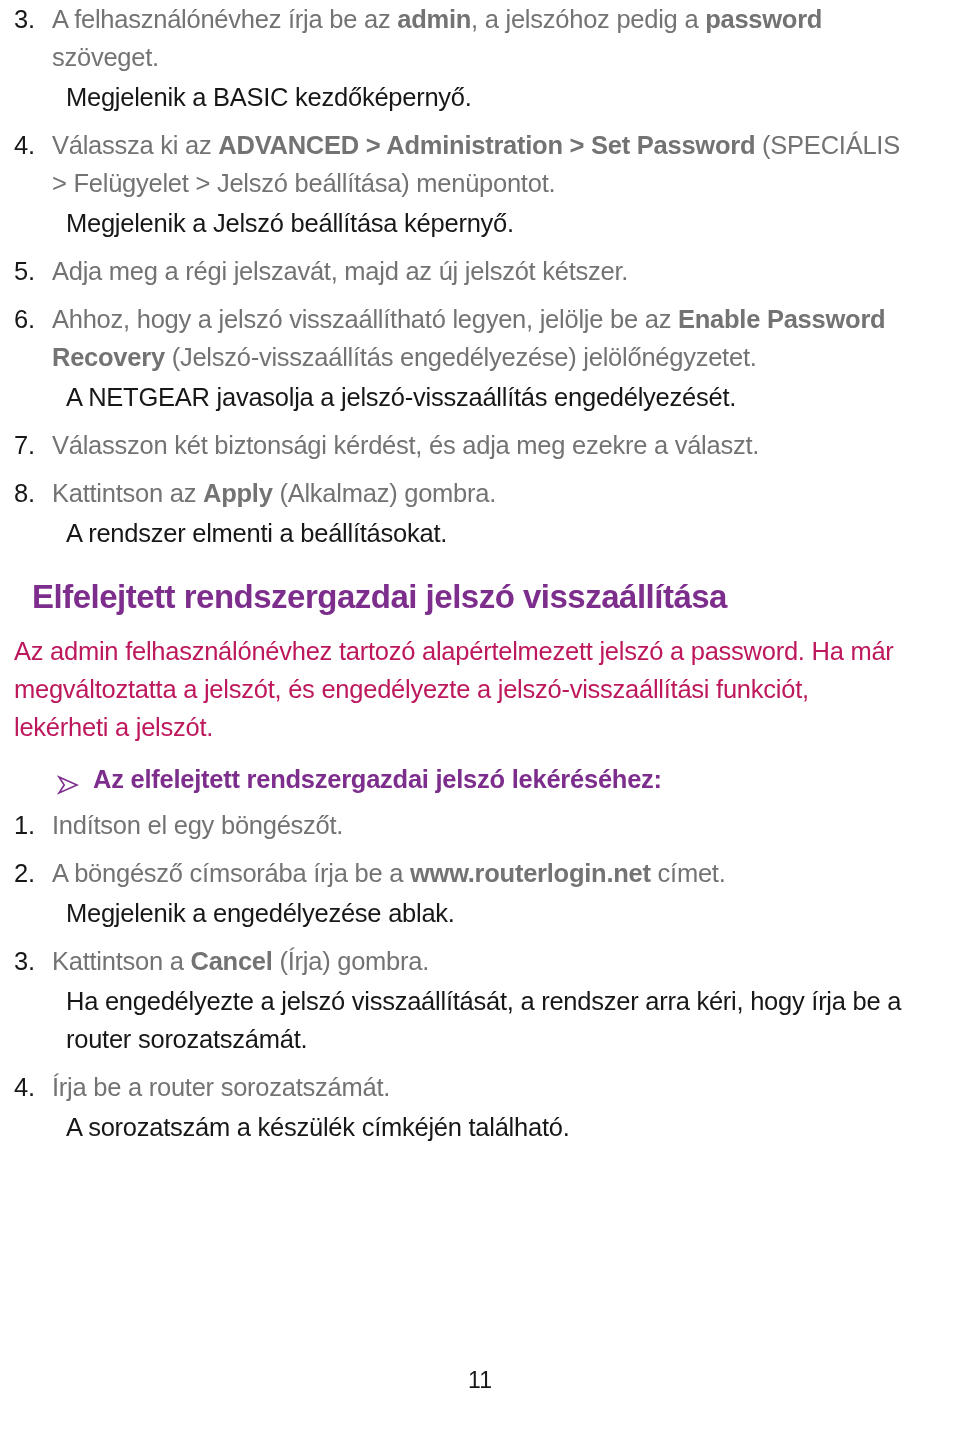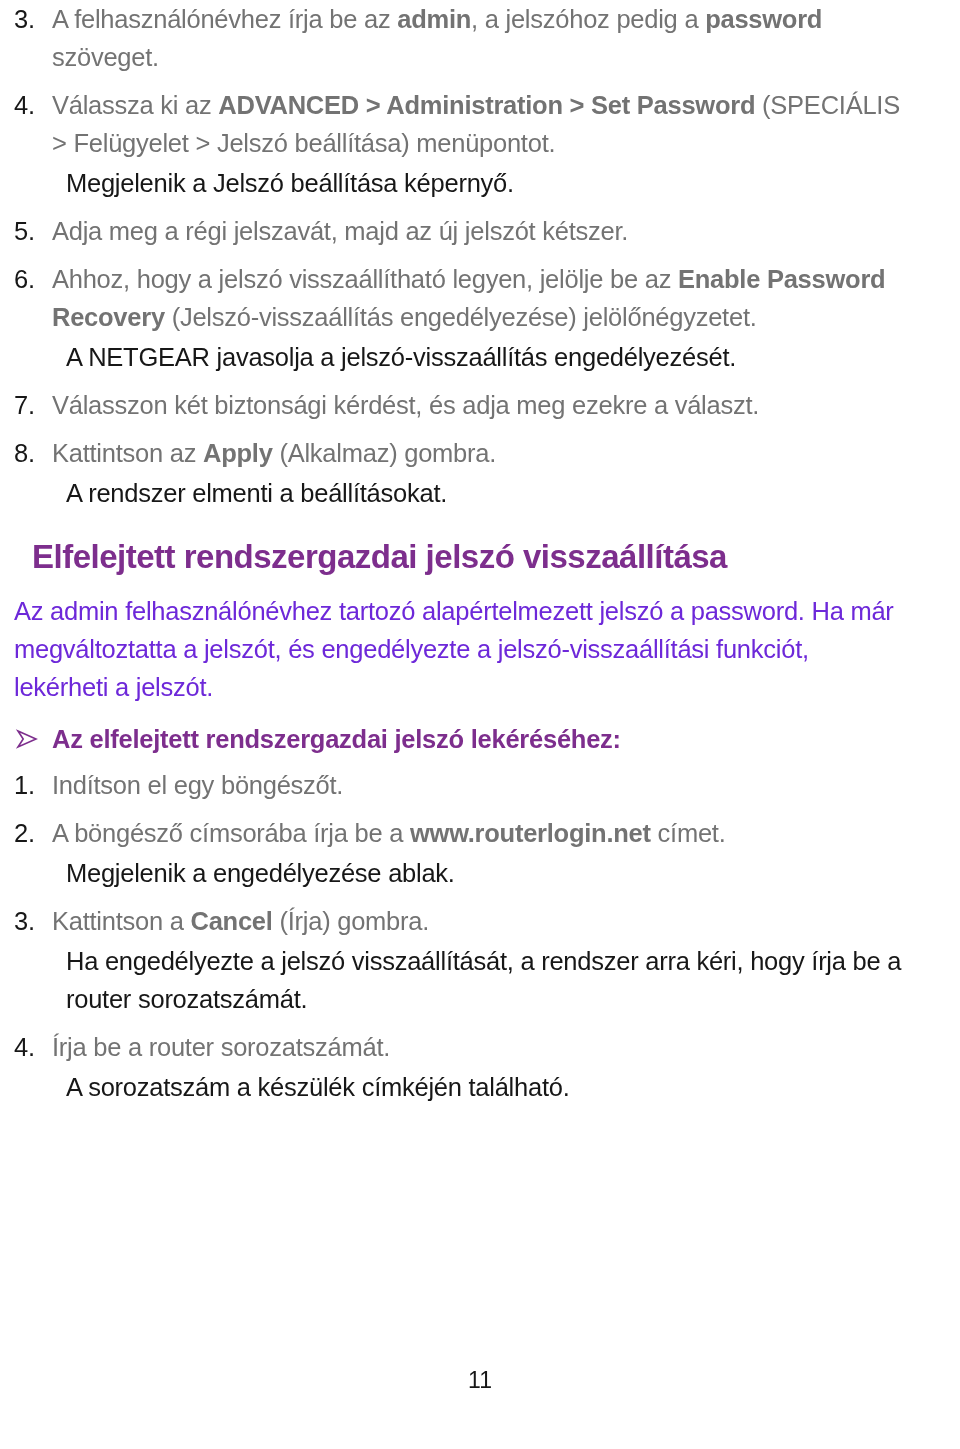--- a/index.html
+++ b/index.html
@@ -83,31 +83,32 @@
     letter-spacing: -0.5px;
     padding-left: 32px;
     margin: 0;
   }
 
   
   .para {
     font-size: 25.5px;
     line-height: 38px;
     letter-spacing: -0.25px;
-    color: #6d28d9;
+    color: #be185d;
     padding-left: 14px;
     margin: 0;
     max-width: 890px;
   }
 
   
   .arrow-heading {
     display: flex;
-    align-items: center;
-    margin: 0;
+    align-items: flex-end;
+    margin: 0;
+    padding-left: 41px;
   }
   .arrow-bullet {
     flex: 0 0 52px;
     width: 52px;
     padding-left: 14px;
     box-sizing: border-box;
     line-height: 38px;
     display: flex;
     align-items: center;
   }
@@ -136,20 +137,21 @@
 <body style="color: rgb(23, 23, 23);">
 
 <div class="page">
   <div class="content">
 
     <div id="steps-top">
         <div class="step">
           <div class="step-num">3.</div>
           <div class="step-body"><span>A felhasználónévhez írja be az </span><b>admin</b><span>, a jelszóhoz pedig a </span><b>password</b><span> szöveget.</span></div>
         </div>
+        <div class="sub">Megjelenik a BASIC kezdőképernyő.</div>
         <div class="gap-sm"></div>
         <div class="step">
           <div class="step-num">4.</div>
           <div class="step-body"><span>Válassza ki az </span><b>ADVANCED &gt; Administration &gt; Set Password</b><span> (SPECIÁLIS &gt; Felügyelet &gt; Jelszó beállítása) menüpontot.</span></div>
         </div>
         <div class="sub">Megjelenik a Jelszó beállítása képernyő.</div>
         <div class="gap-sm"></div>
         <div class="step">
           <div class="step-num">5.</div>
           <div class="step-body"><span>Adja meg a régi jelszavát, majd az új jelszót kétszer.</span></div>

